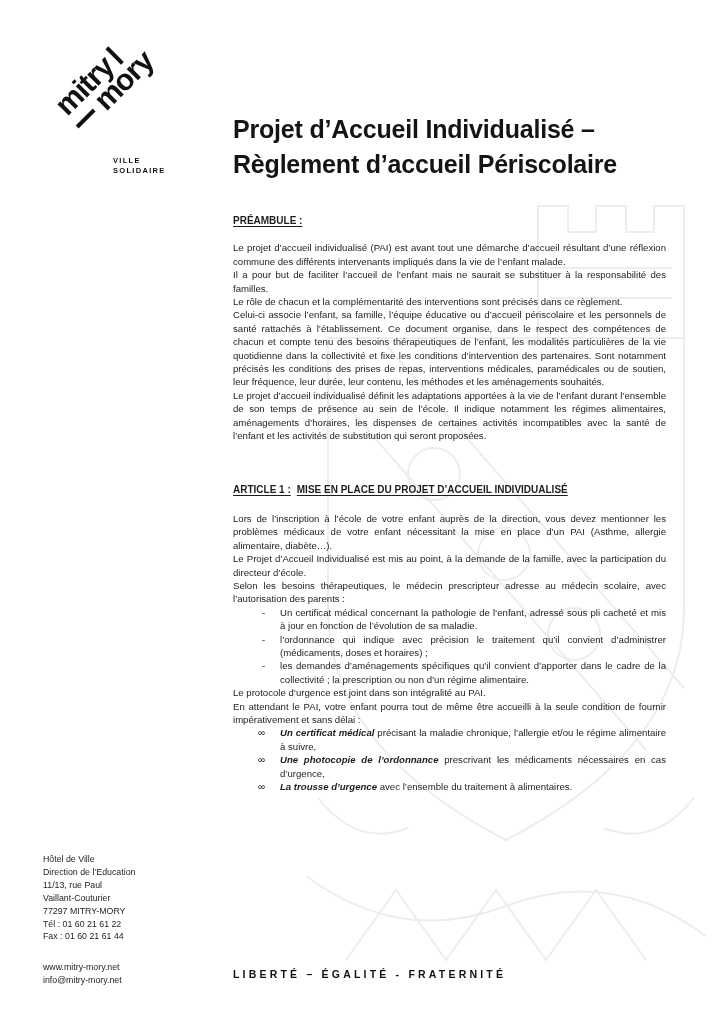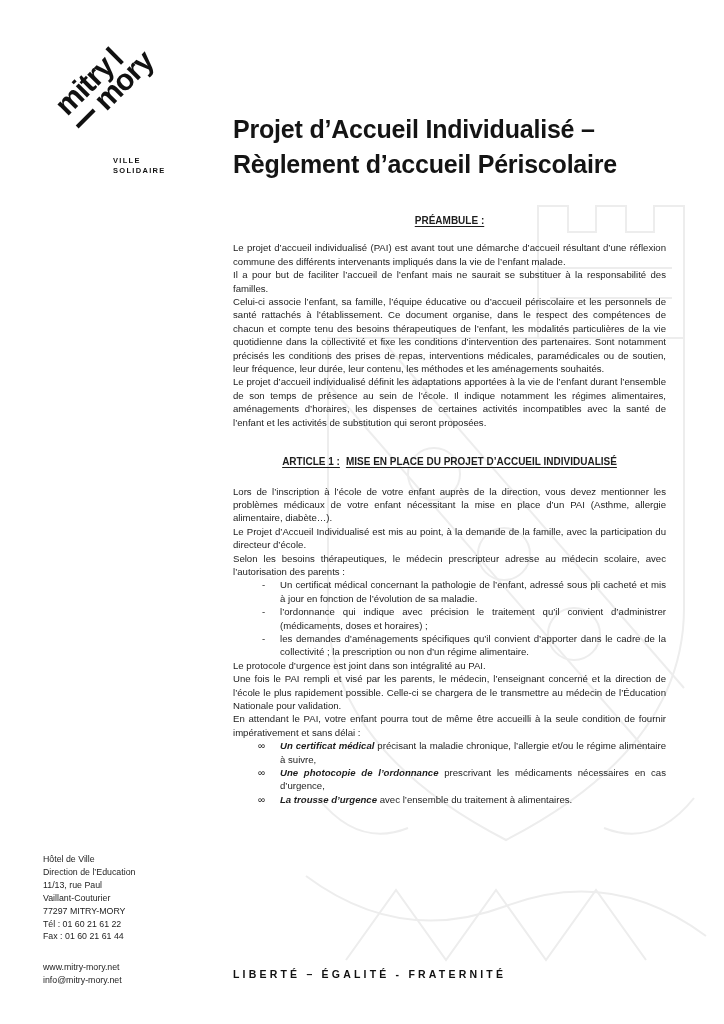--- a/index.html
+++ b/index.html
@@ -52,23 +52,23 @@
     color: #141414; white-space: nowrap; letter-spacing: -0.2px;
   }
 
   
   .content {
     position: absolute; left: 233px; top: 214px; width: 433px; z-index: 1;
     font-size: 9.6px; line-height: 13.4px; text-align: justify; color: #1d1d1d;
   }
   .section-heading {
     font-size: 10px; font-weight: 700; margin: 0 0 14px 0;
-    text-align: center; text-decoration: underline; text-underline-offset: 2px;
-  }
-  .article-heading { margin: 26px 0 16px 0; }
+    text-align: left; text-decoration: underline; text-underline-offset: 2px;
+  }
+  .article-heading { margin: 40px 0 16px 0; }
   .article-heading .hl { margin-right: 6px; }
   .para { margin: 0; }
 
   .dash-item { display: flex; padding-left: 29px; }
   .dash-item .marker { flex: 0 0 18px; text-align: left; }
   .dash-item .txt { flex: 1; text-align: justify; }
 
   .bullet-item { display: flex; padding-left: 25px; }
   .bullet-item .marker { flex: 0 0 22px; font-size: 10px; }
   .bullet-item .txt { flex: 1; text-align: justify; }
@@ -140,20 +140,21 @@
     <div>Projet d’Accueil Individualisé –</div>
     <div>Règlement d’accueil Périscolaire</div>
   </div>
 
   <div class="content">
 
     <h3 class="section-heading">PRÉAMBULE :</h3>
 
     <p class="para">Le projet d’accueil individualisé (PAI) est avant tout une démarche d’accueil résultant d’une réflexion commune des différents intervenants impliqués dans la vie de l’enfant malade.</p>
     <p class="para">Il a pour but de faciliter l’accueil de l’enfant mais ne saurait se substituer à la responsabilité des familles.</p>
+    <p class="para">Le rôle de chacun et la complémentarité des interventions sont précisés dans ce règlement.</p>
     <p class="para">Celui-ci associe l’enfant, sa famille, l’équipe éducative ou d’accueil périscolaire et les personnels de santé rattachés à l’établissement. Ce document organise, dans le respect des compétences de chacun et compte tenu des besoins thérapeutiques de l’enfant, les modalités particulières de la vie quotidienne dans la collectivité et fixe les conditions d’intervention des partenaires. Sont notamment précisés les conditions des prises de repas, interventions médicales, paramédicales ou de soutien, leur fréquence, leur durée, leur contenu, les méthodes et les aménagements souhaités.</p>
     <p class="para">Le projet d’accueil individualisé définit les adaptations apportées à la vie de l’enfant durant l’ensemble de son temps de présence au sein de l’école. Il indique notamment les régimes alimentaires, aménagements d’horaires, les dispenses de certaines activités incompatibles avec la santé de l’enfant et les activités de substitution qui seront proposées.</p>
 
     <h3 class="section-heading article-heading">
       <span class="hl">ARTICLE 1 :</span><span>MISE EN PLACE DU PROJET D’ACCUEIL INDIVIDUALISÉ</span>
     </h3>
 
     <p class="para">Lors de l’inscription à l’école de votre enfant auprès de la direction, vous devez mentionner les problèmes médicaux de votre enfant nécessitant la mise en place d’un PAI (Asthme, allergie alimentaire, diabète…).</p>
     <p class="para">Le Projet d’Accueil Individualisé est mis au point, à la demande de la famille, avec la participation du directeur d’école.</p>
     <p class="para">Selon les besoins thérapeutiques, le médecin prescripteur adresse au médecin scolaire, avec l’autorisation des parents :</p>
@@ -167,21 +168,20 @@
         <span class="marker">-</span>
         <span class="txt">l’ordonnance qui indique avec précision le traitement qu’il convient d’administrer (médicaments, doses et horaires) ;</span>
       </div>
       <div class="dash-item">
         <span class="marker">-</span>
         <span class="txt">les demandes d’aménagements spécifiques qu’il convient d’apporter dans le cadre de la collectivité ; la prescription ou non d’un régime alimentaire.</span>
       </div>
     </div>
 
     <p class="para">Le protocole d’urgence est joint dans son intégralité au PAI.</p>
-    <p class="para">Une fois le PAI rempli et visé par les parents, le médecin, l’enseignant concerné et la direction de l’école le plus rapidement possible. Celle-ci se chargera de le transmettre au médecin de l’Éducation Nationale pour validation.</p>
     <p class="para">En attendant le PAI, votre enfant pourra tout de même être accueilli à la seule condition de fournir impérativement et sans délai :</p>
 
     <div class="bullet-list">
       <div class="bullet-item">
         <span class="marker">∞</span>
         <span class="txt"><span class="lead">Un certificat médical</span>
           <span>précisant la maladie chronique, l’allergie et/ou le régime alimentaire à suivre,</span></span>
       </div>
       <div class="bullet-item">
         <span class="marker">∞</span>

